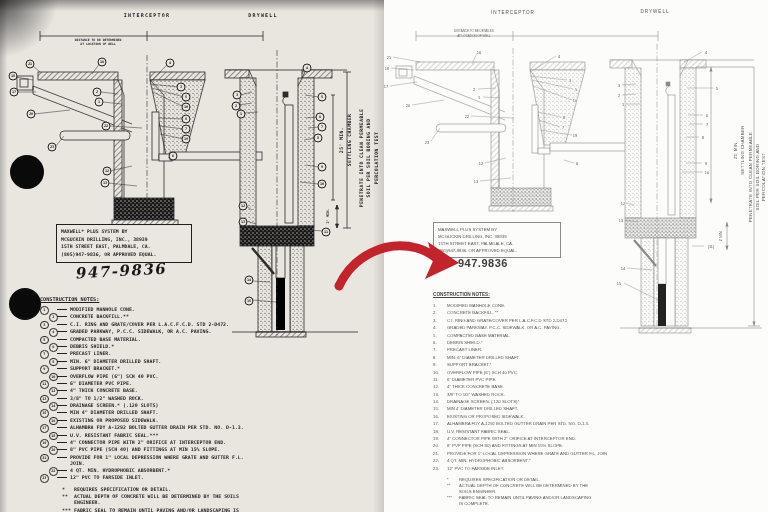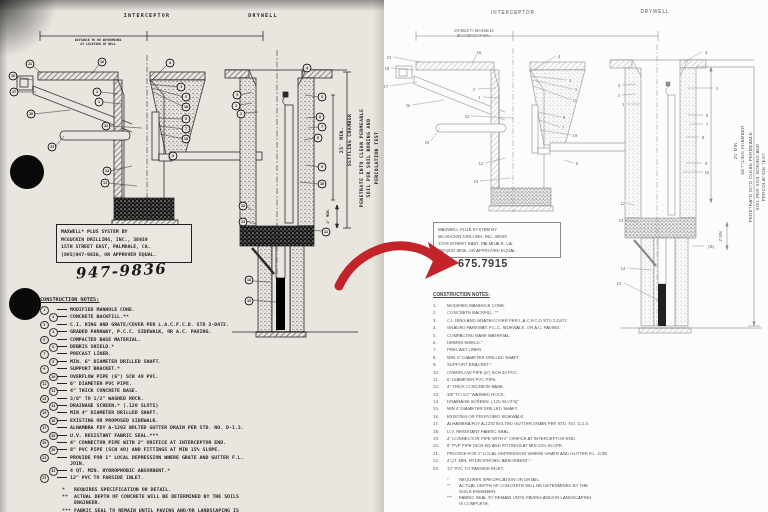--- a/index.html
+++ b/index.html
@@ -345,21 +345,21 @@
         <div>PERCOLATION TEST</div>
       </div>
     <div class="abs rot r-vert-sm" style="left:325px;top:232px;width:24px;height:8px;">2' MIN.</div>
 
     <div class="abs r-vendor" style="left:49px;top:222px;width:118px;">
         <div>MAXWELL PLUS SYSTEM BY</div>
         <div>MCGUCKIN DRILLING, INC. 38939</div>
         <div>15TH STREET EAST, PALMDALE, CA.</div>
         <div>(805)947-9836. OR APPROVED EQUAL.</div>
       </div>
-    <div class="abs r-phone" style="left:74px;top:257px;">675.7915</div>
+    <div class="abs r-phone" style="left:74px;top:257px;">947.9836</div>
 
     <div id="r-notes" class="abs" style="left:49px;top:292px;">
       <div class="notes-title">CONSTRUCTION NOTES:</div>
       <div id="r-notes-items">
           <div class="nrow r"><span class="nnum r">1.</span><span class="ntext r">MODIFIED MANHOLE CONE.</span></div>
           <div class="nrow r"><span class="nnum r">2.</span><span class="ntext r">CONCRETE BACKFILL. **</span></div>
           <div class="nrow r"><span class="nnum r">3.</span><span class="ntext r">C.I. RING AND GRATE/COVER PER L.A.C.F.C.D STD 2-D472</span></div>
           <div class="nrow r"><span class="nnum r">4.</span><span class="ntext r">GRADED PARKWAY. P.C.C. SIDEWALK. OR A.C. PAVING.</span></div>
           <div class="nrow r"><span class="nnum r">5.</span><span class="ntext r">COMPACTED BASE MATERIAL.</span></div>
           <div class="nrow r"><span class="nnum r">6.</span><span class="ntext r">DEBRIS SHIELD.*</span></div>

